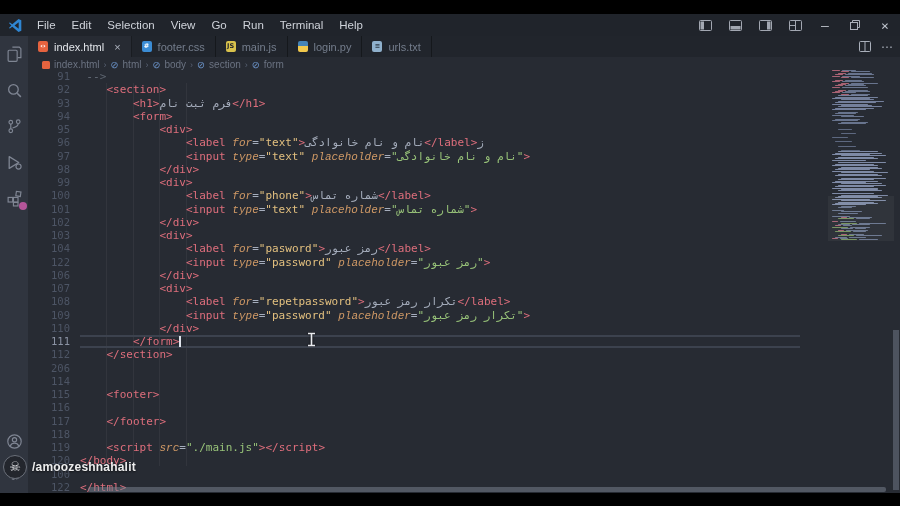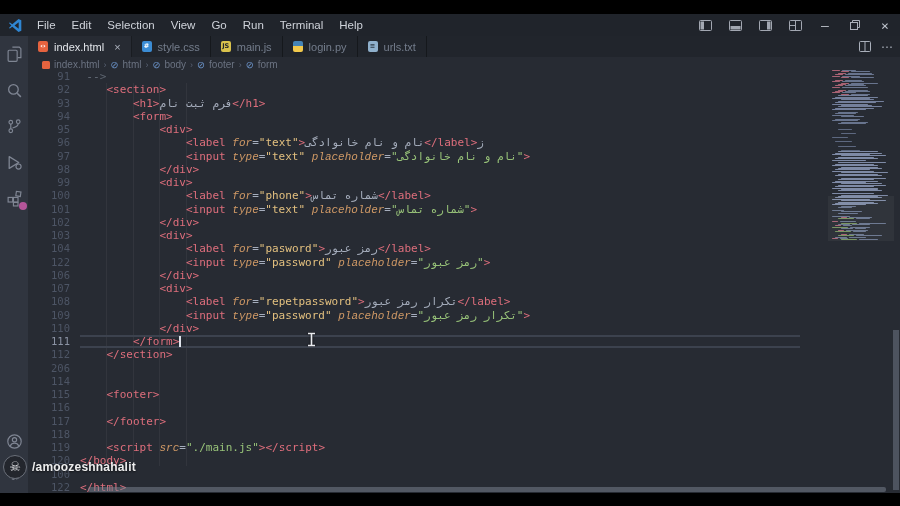--- a/index.html
+++ b/index.html
@@ -148,21 +148,21 @@
 
   <div class="tabbar" style="top:36px;">
     <div style="display:flex;" id="tabs">
         <div class="tab active">
           <span class="fi fi-html">‹›</span>
           <span>index.html</span>
           <span class="close">×</span>
         </div>
         <div class="tab">
           <span class="fi fi-css">#</span>
-          <span>style.css</span>
+          <span>footer.css</span>
         </div>
         <div class="tab">
           <span class="fi fi-js">JS</span>
           <span>main.js</span>
         </div>
         <div class="tab">
           <span class="fi fi-py"></span>
           <span>login.py</span>
         </div>
         <div class="tab">
@@ -191,21 +191,21 @@
         <span>html</span>
       </span>
       <span class="bc-sep">›</span>
       <span class="bc-item">
         <span class="bc-sym">⊘</span>
         <span>body</span>
       </span>
       <span class="bc-sep">›</span>
       <span class="bc-item">
         <span class="bc-sym">⊘</span>
-        <span>footer</span>
+        <span>section</span>
       </span>
       <span class="bc-sep">›</span>
       <span class="bc-item">
         <span class="bc-sym">⊘</span>
         <span>form</span>
       </span>
     </div>
 
   <div class="activitybar" style="top:36px;height:457px;">
     <div class="ab-top" id="ab-top">

